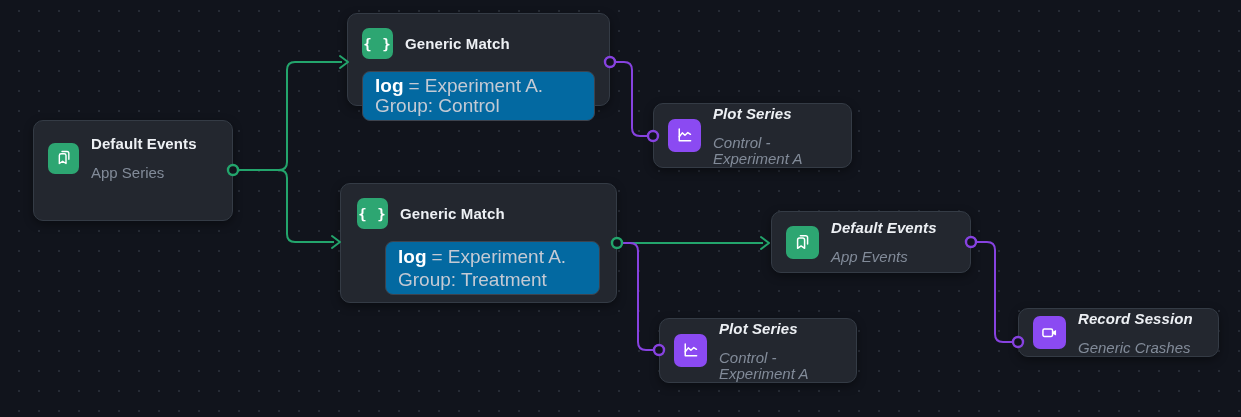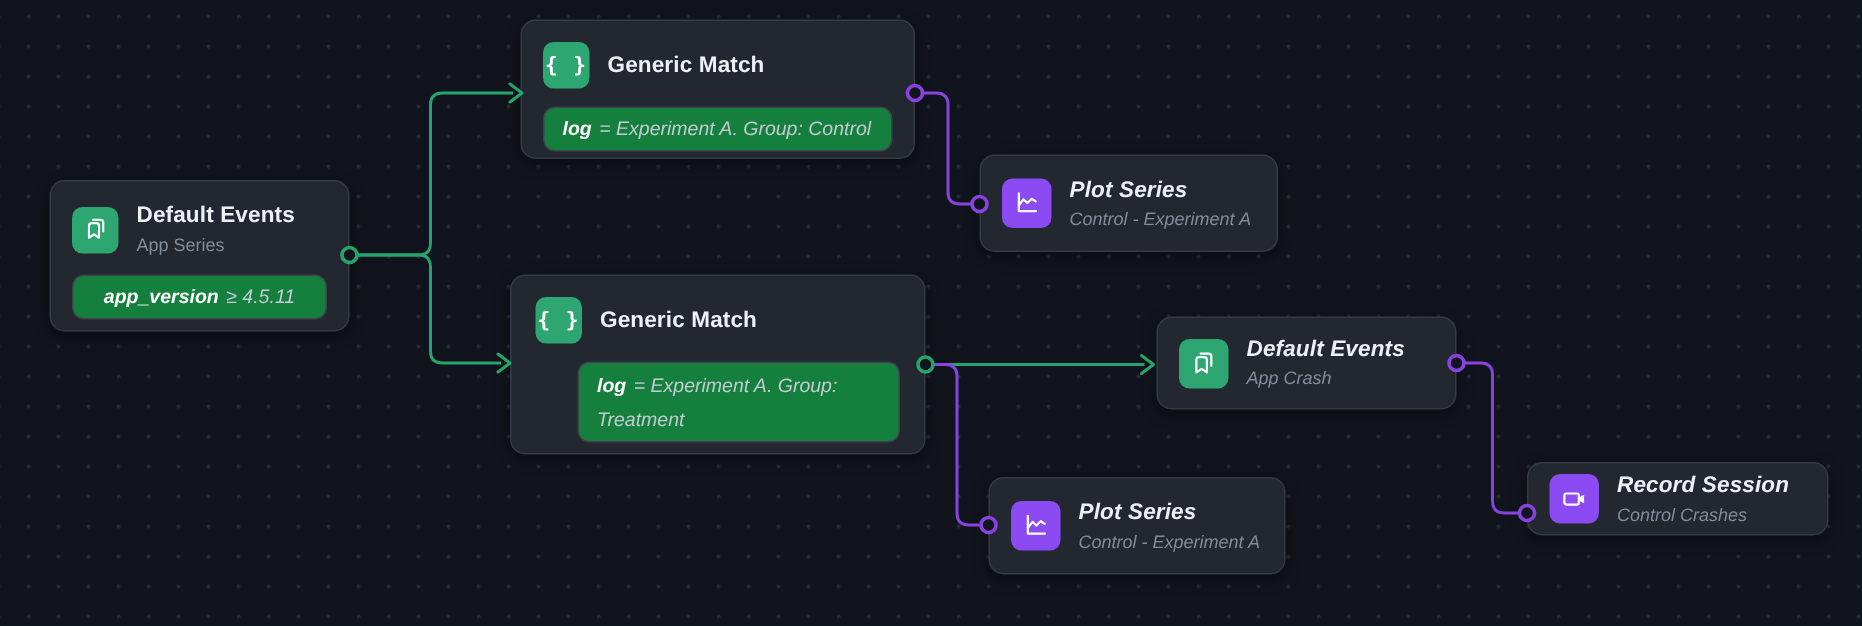--- a/index.html
+++ b/index.html
@@ -30,24 +30,24 @@
   .node.compact{display:flex;align-items:center;padding:4px 14px;font-style:italic;}
   .node-header{display:flex;align-items:center;gap:12px;}
   .nicon{
     width:31px;height:31px;border-radius:7px;flex:0 0 auto;
     display:flex;align-items:center;justify-content:center;
   }
   .nicon.green{background:#2da672;}
   .nicon.purple{background:#8b4af2;}
   .braces{color:#ffffff;font-size:14px;font-weight:700;letter-spacing:1px;font-family:"DejaVu Sans Mono",monospace;}
   .title{font-size:15px;font-weight:600;line-height:18px;letter-spacing:.1px;}
-  .subtitle{font-size:12px;color:#828b99;line-height:16px;margin-top:2px;}
+  .subtitle{font-size:15px;color:#828b99;line-height:16px;margin-top:12px;}
   .pill{
-    margin-top:12px;background:#15803d;border:1px solid #3d434e;border-radius:8px;
-    padding:4px 12px;font-size:13px;color:#c4cad4;line-height:20px;font-style:italic;
+    margin-top:12px;background:#0369a1;border:1px solid #3d434e;border-radius:8px;
+    padding:4px 12px;font-size:19px;color:#c4cad4;line-height:20px;
   }
   .pill.centered{text-align:center;}
   .pill b{color:#ffffff;font-weight:700;}
   .pill .rest{margin-left:5px;}
   .pill.two-line{line-height:23px;padding:3px 12px;margin-left:28px;}
 </style>
 </head>
 <body>
 
 <div class="canvas">
@@ -58,21 +58,20 @@
         <svg width="20" height="20" viewBox="0 0 24 24">
           <path d="M9.6 4.2 L15.6 4.2 Q17.8 4.2 17.8 6.4 L17.8 13.6" stroke="#fff" stroke-width="1.7" fill="none" stroke-linecap="round"></path>
           <path d="M6.4 18.6 L6.4 9 Q6.4 6.9 8.5 6.9 L12.3 6.9 Q14.4 6.9 14.4 9 L14.4 18.6 L10.4 15.9 L6.4 18.6 Z" stroke="#fff" stroke-width="1.7" fill="none" stroke-linejoin="round"></path>
         </svg>
       </div>
       <div>
         <div class="title">Default Events</div>
         <div class="subtitle">App Series</div>
       </div>
     </div>
-    <div class="pill centered"><b>app_version</b><span class="rest">≥ 4.5.11</span></div>
   </div>
 
   <div class="node" style="left:347px;top:13px;width:263px;height:93px;">
     <div class="node-header">
       <div class="nicon green">
         <span class="braces">{ }</span>
       </div>
       <div class="title">Generic Match</div>
     </div>
     <div class="pill"><b>log</b><span class="rest">= Experiment A. Group: Control</span></div>
@@ -106,21 +105,21 @@
   <div class="node compact" style="left:771px;top:211px;width:200px;height:62px;">
     <div class="node-header">
       <div class="nicon green" style="width:33px;height:33px;">
         <svg width="21" height="21" viewBox="0 0 24 24">
           <path d="M9.6 4.2 L15.6 4.2 Q17.8 4.2 17.8 6.4 L17.8 13.6" stroke="#fff" stroke-width="1.7" fill="none" stroke-linecap="round"></path>
           <path d="M6.4 18.6 L6.4 9 Q6.4 6.9 8.5 6.9 L12.3 6.9 Q14.4 6.9 14.4 9 L14.4 18.6 L10.4 15.9 L6.4 18.6 Z" stroke="#fff" stroke-width="1.7" fill="none" stroke-linejoin="round"></path>
         </svg>
       </div>
       <div>
         <div class="title">Default Events</div>
-        <div class="subtitle">App Crash</div>
+        <div class="subtitle">App Events</div>
       </div>
     </div>
   </div>
 
   <div class="node compact" style="left:659px;top:318px;width:198px;height:65px;">
     <div class="node-header">
       <div class="nicon purple" style="width:33px;height:33px;">
         <svg width="21" height="21" viewBox="0 0 24 24">
           <path d="M6 4.5 L6 18 L19 18" stroke="#fff" stroke-width="1.7" fill="none" stroke-linecap="round" stroke-linejoin="round"></path>
           <polyline points="6,13.5 9.5,9 12.5,11.8 15.8,8.6 18.8,10.6" stroke="#fff" stroke-width="1.7" fill="none" stroke-linecap="round" stroke-linejoin="round"></polyline>
@@ -136,21 +135,21 @@
   <div class="node compact" style="left:1018px;top:308px;width:201px;height:49px;">
     <div class="node-header">
       <div class="nicon purple" style="width:33px;height:33px;">
         <svg width="21" height="21" viewBox="0 0 24 24">
           <rect x="4.5" y="8" width="11" height="8.5" rx="1.6" stroke="#fff" stroke-width="1.7" fill="none"></rect>
           <path d="M15.5 11 L19.5 9 L19.5 15.5 L15.5 13.5 Z" fill="#fff"></path>
         </svg>
       </div>
       <div>
         <div class="title">Record Session</div>
-        <div class="subtitle">Control Crashes</div>
+        <div class="subtitle">Generic Crashes</div>
       </div>
     </div>
   </div>
 
   <svg class="wires" width="1241" height="417" viewBox="0 0 1241 417">
 
     <path class="wire green" d="M 233 170 H 279 Q 287 170 287 162 V 70 Q 287 62 295 62 H 342"></path>
     <path class="arrow green" d="M 340 56 L 348 62 L 340 68"></path>
 
     <path class="wire green" d="M 233 170 H 279 Q 287 170 287 178 V 234 Q 287 242 295 242 H 334"></path>

